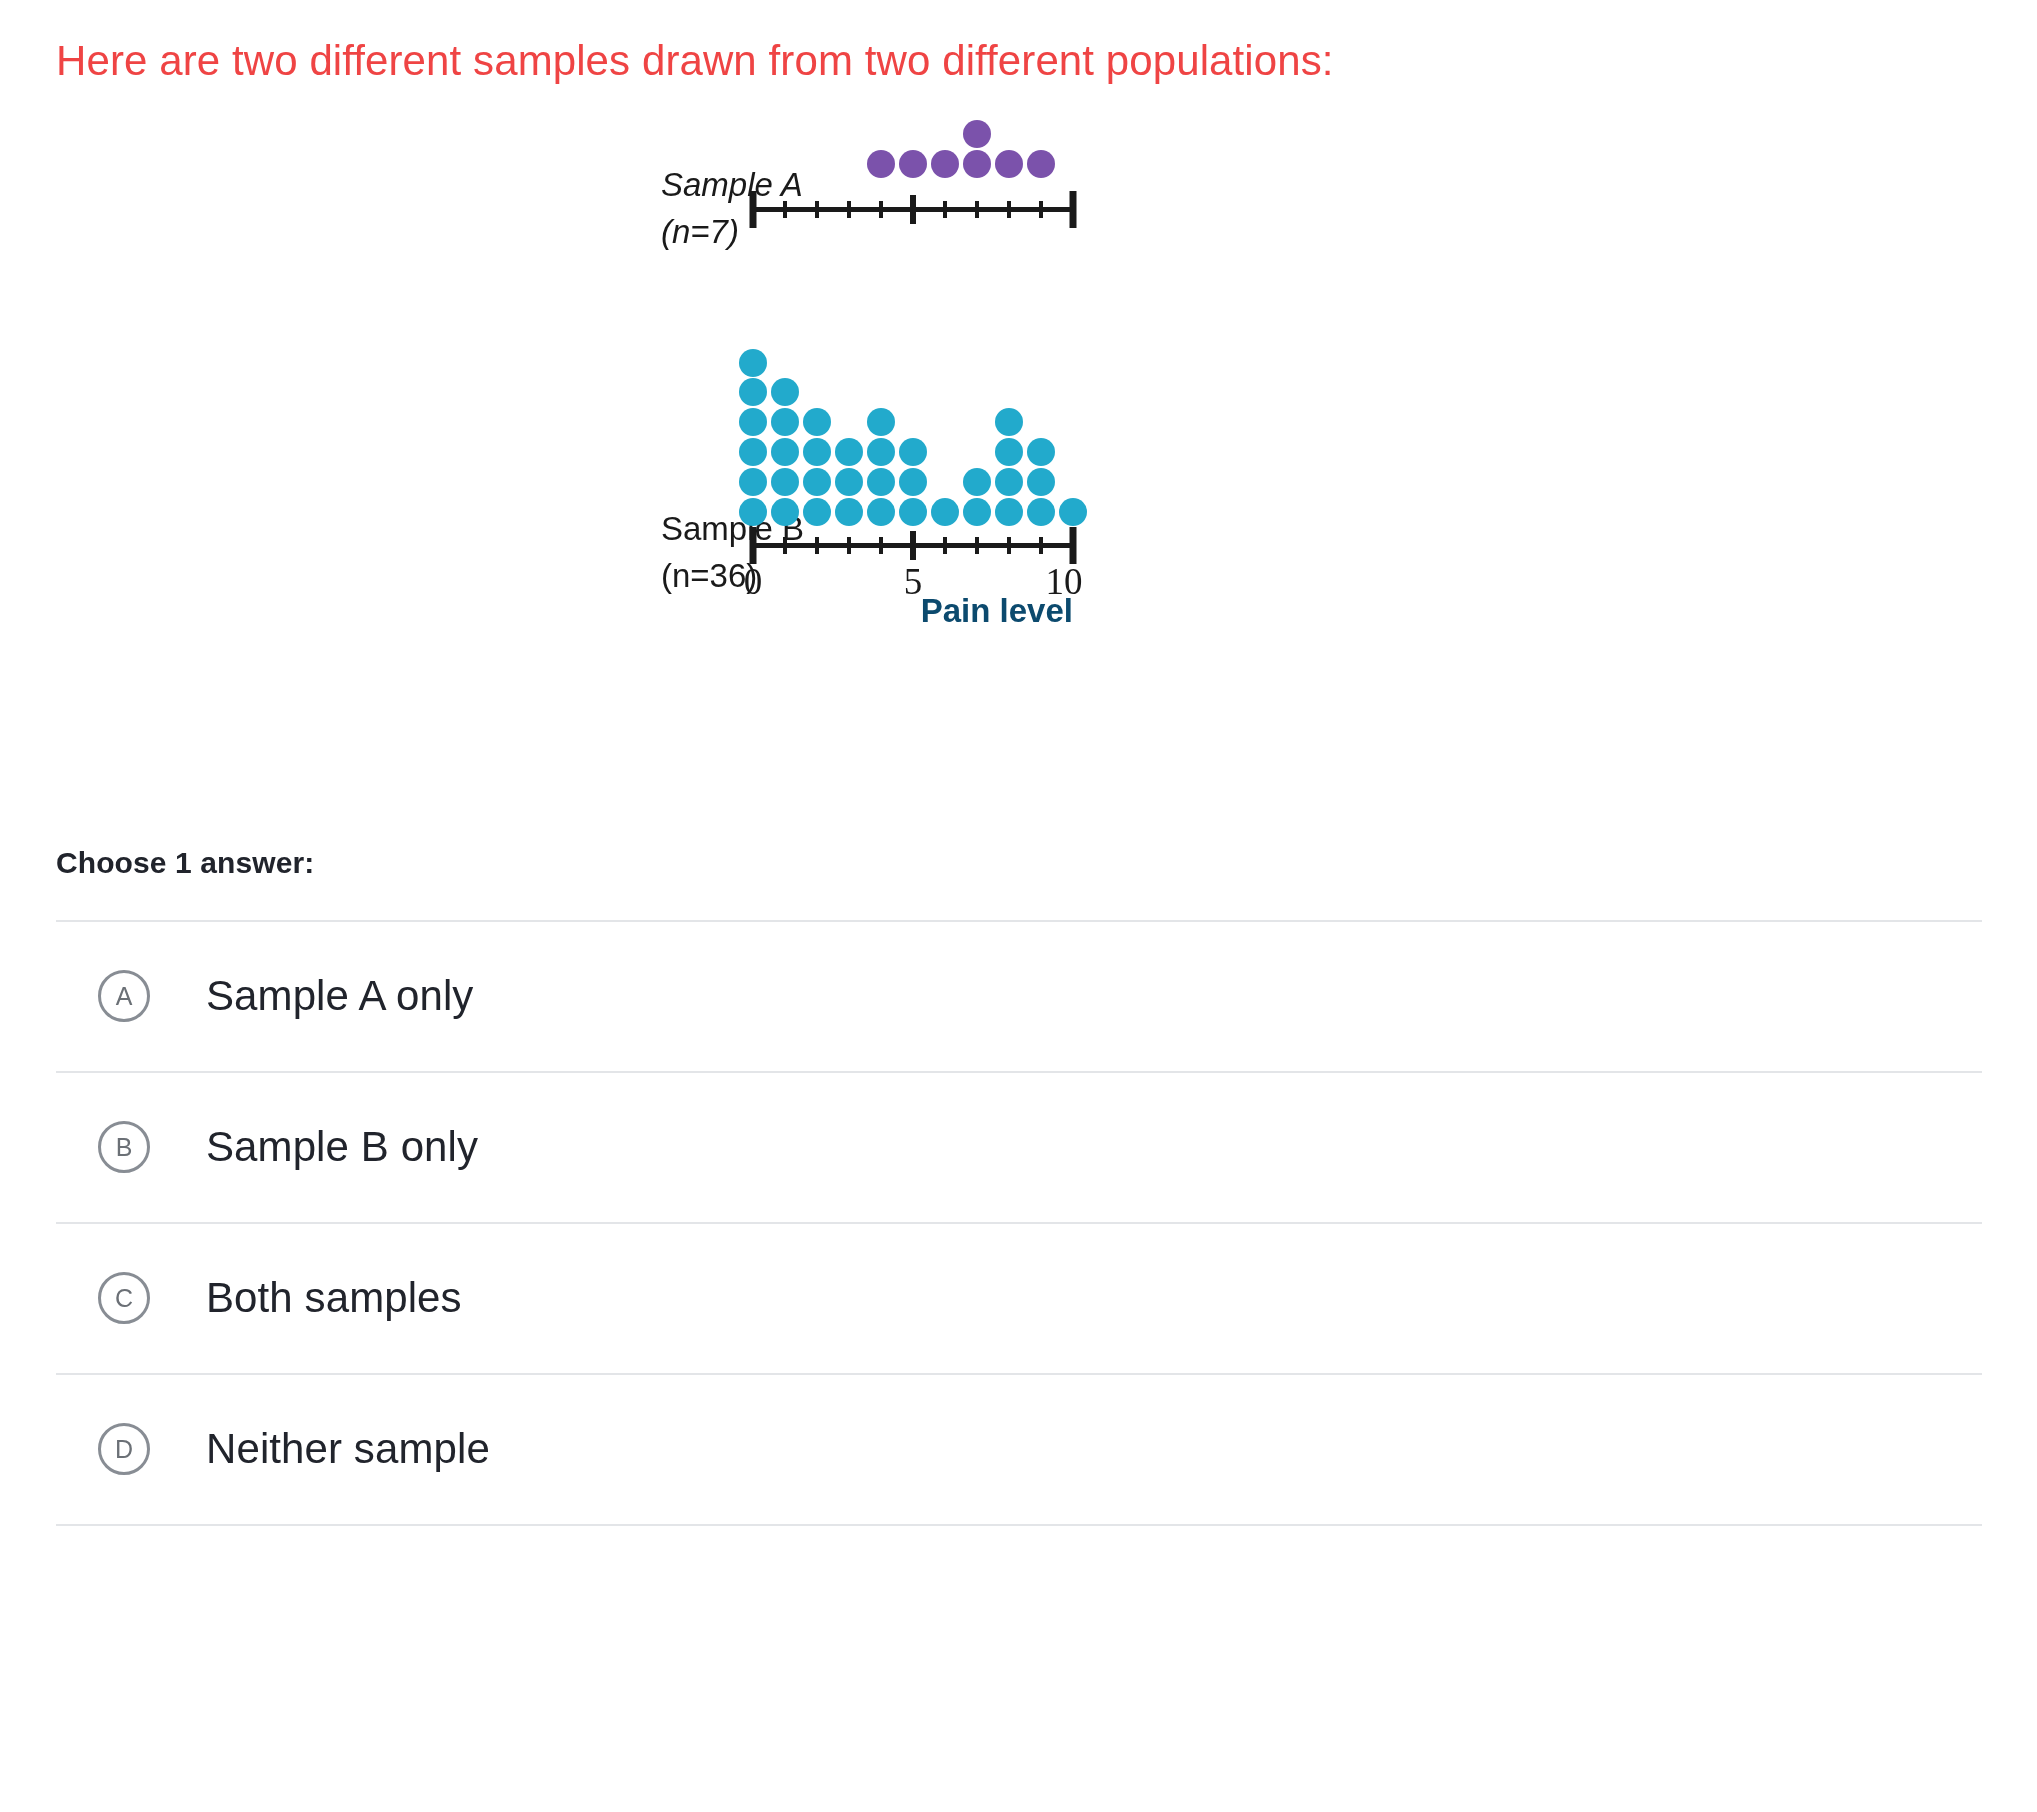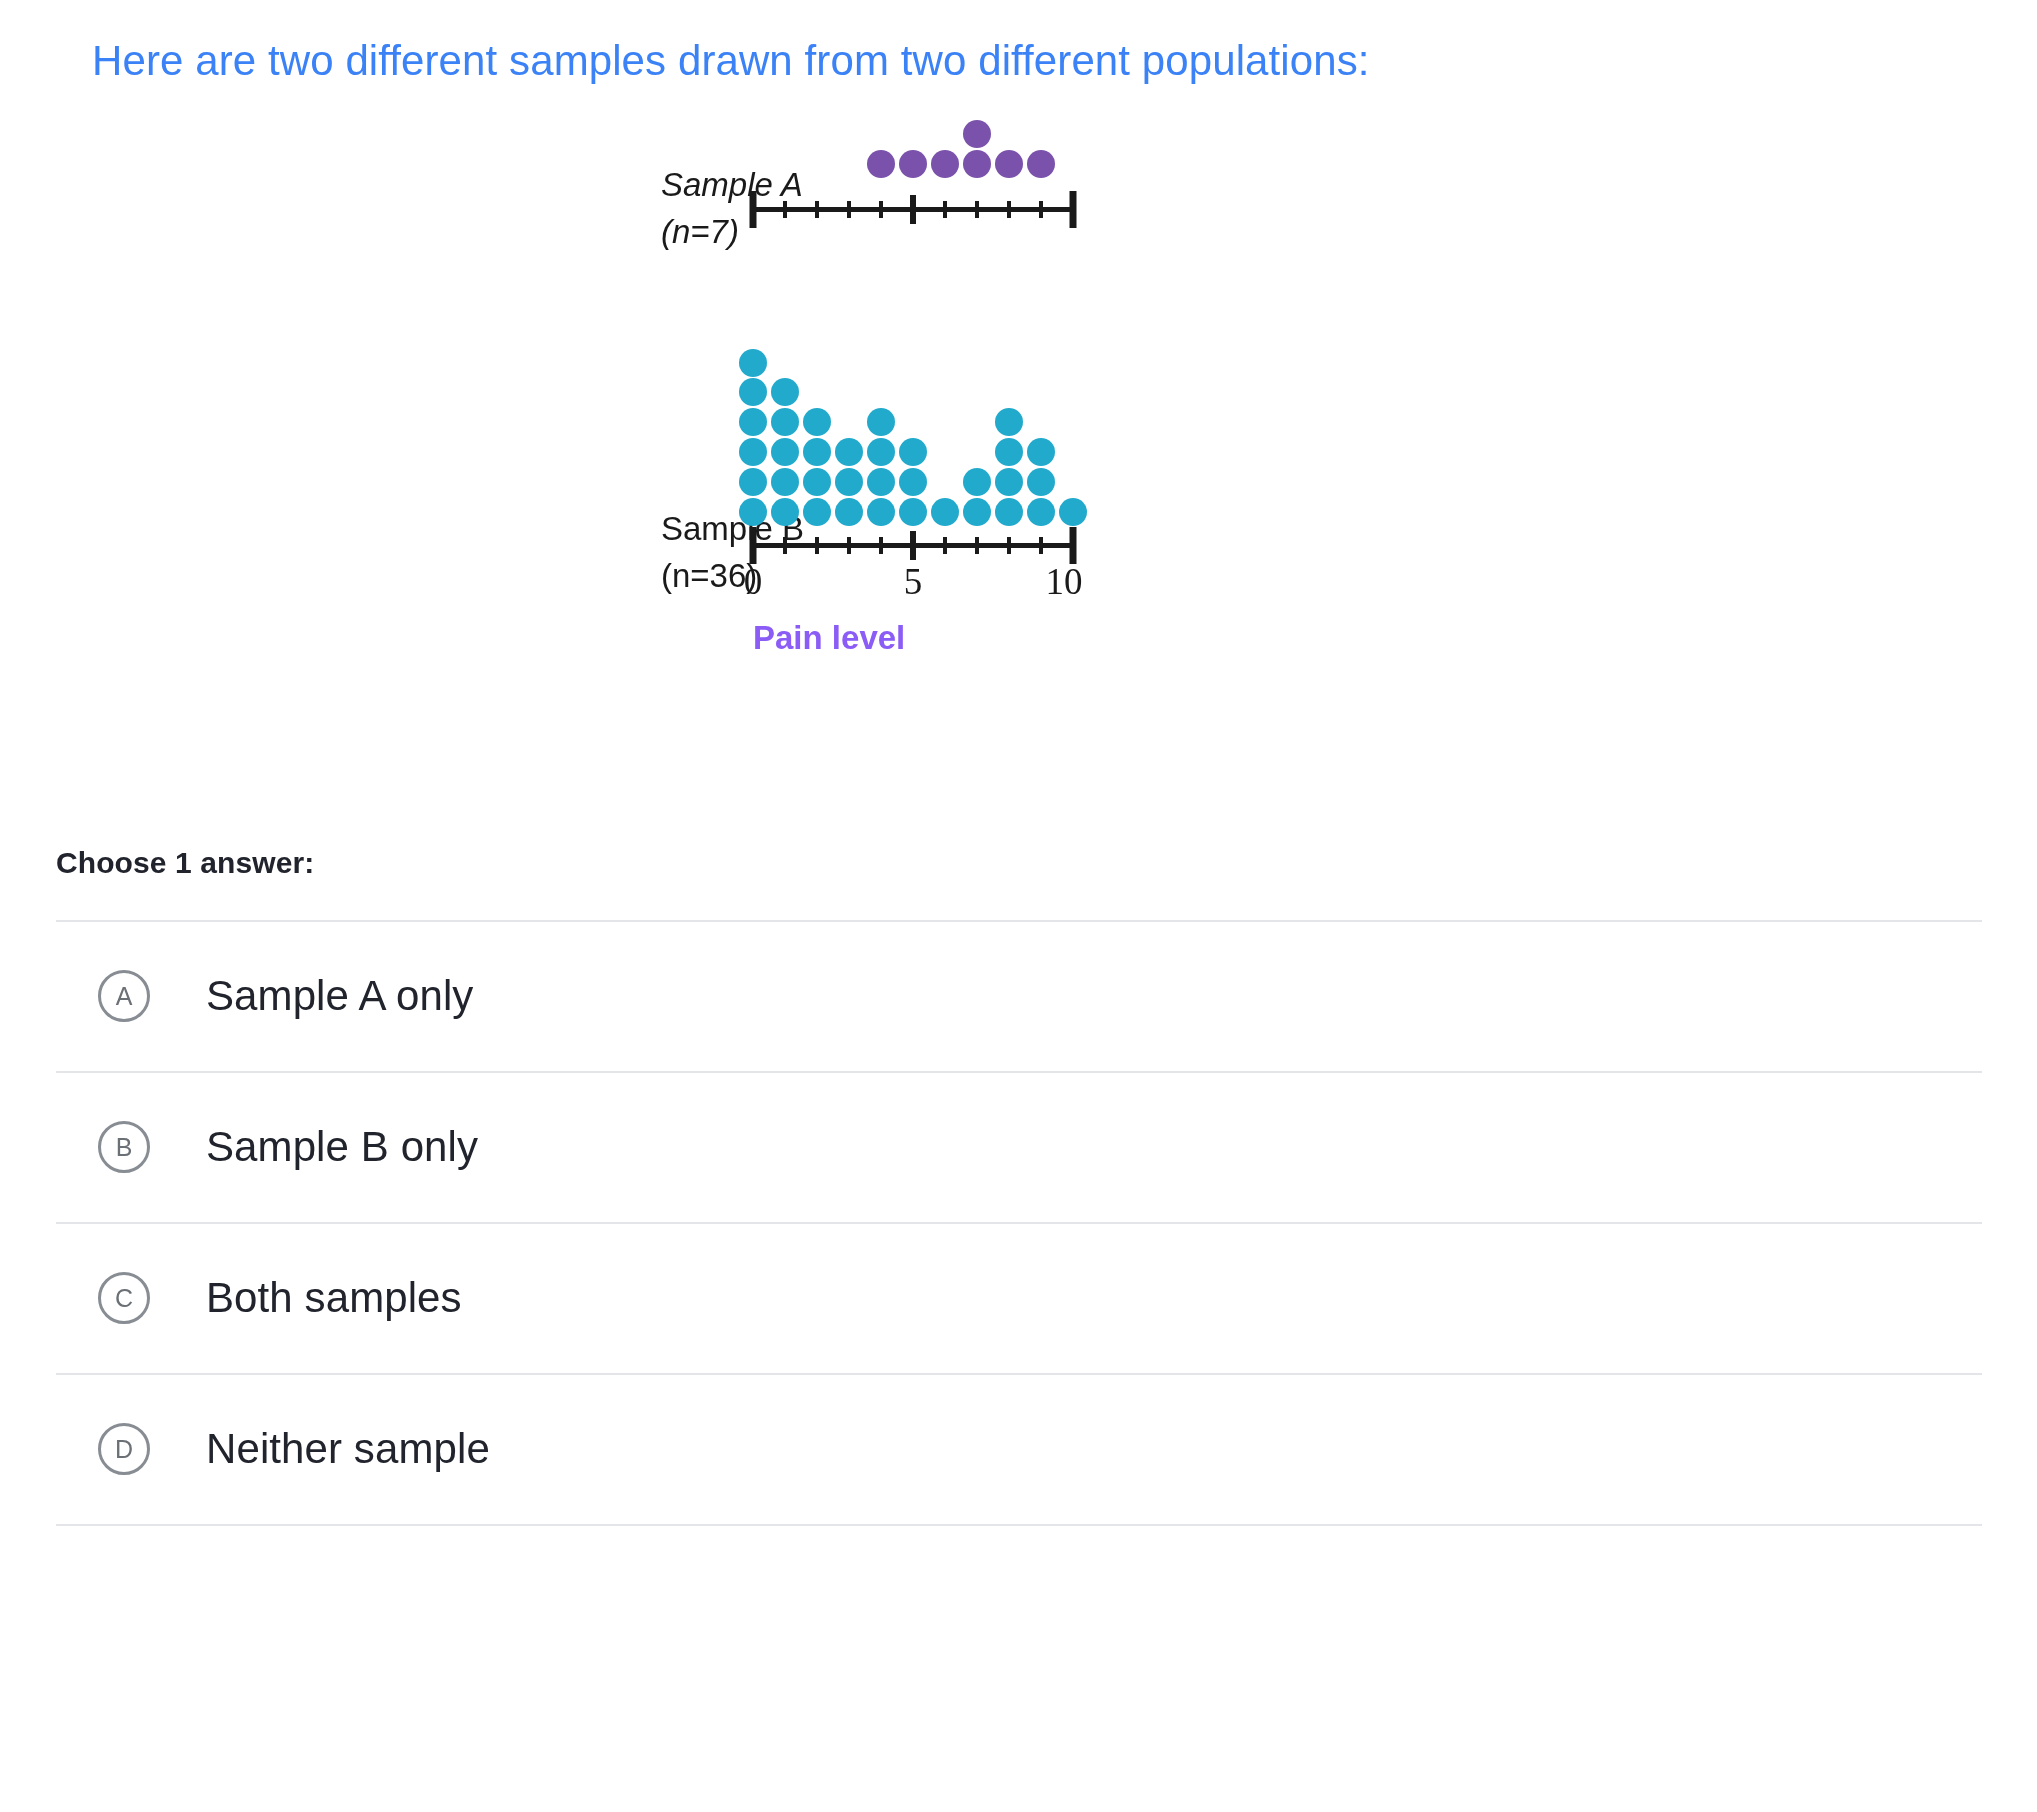--- a/index.html
+++ b/index.html
@@ -22,24 +22,23 @@
     width: 2038px;
     height: 1813px;
     box-sizing: border-box;
     padding: 0 56px;
   }
 
   
   .prompt {
     font-size: 42px;
     line-height: 1.28;
-    color: #3b82f6;
+    color: #ef4444;
     padding-top: 34px;
     letter-spacing: 0.1px;
-    margin-left: 36px;
   }
 
   
   .figure-wrap {
     position: relative;
     height: 687px;
     margin-top: 22px;
   }
   .figure {
     position: absolute;
@@ -101,26 +100,26 @@
     top: 0;
     transform: translateX(-50%);
     font-size: 37px;
     color: #1a1a1a;
     font-family: "Liberation Serif", serif;
   }
 
   .axis-title {
     position: absolute;
     left: 40px;
-    top: 509px;
+    top: 482px;
     width: 320px;
-    text-align: left;
+    text-align: right;
     font-size: 33px;
     font-weight: bold;
-    color: #8b5cf6;
+    color: #0c4a6e;
   }
 
   
   .dots-layer {
     position: absolute;
     left: 40px;
     width: 320px;
   }
   .dots-layer.a { top: 0; height: 82px; }
   .dots-layer.b { top: 149px; height: 269px; }

